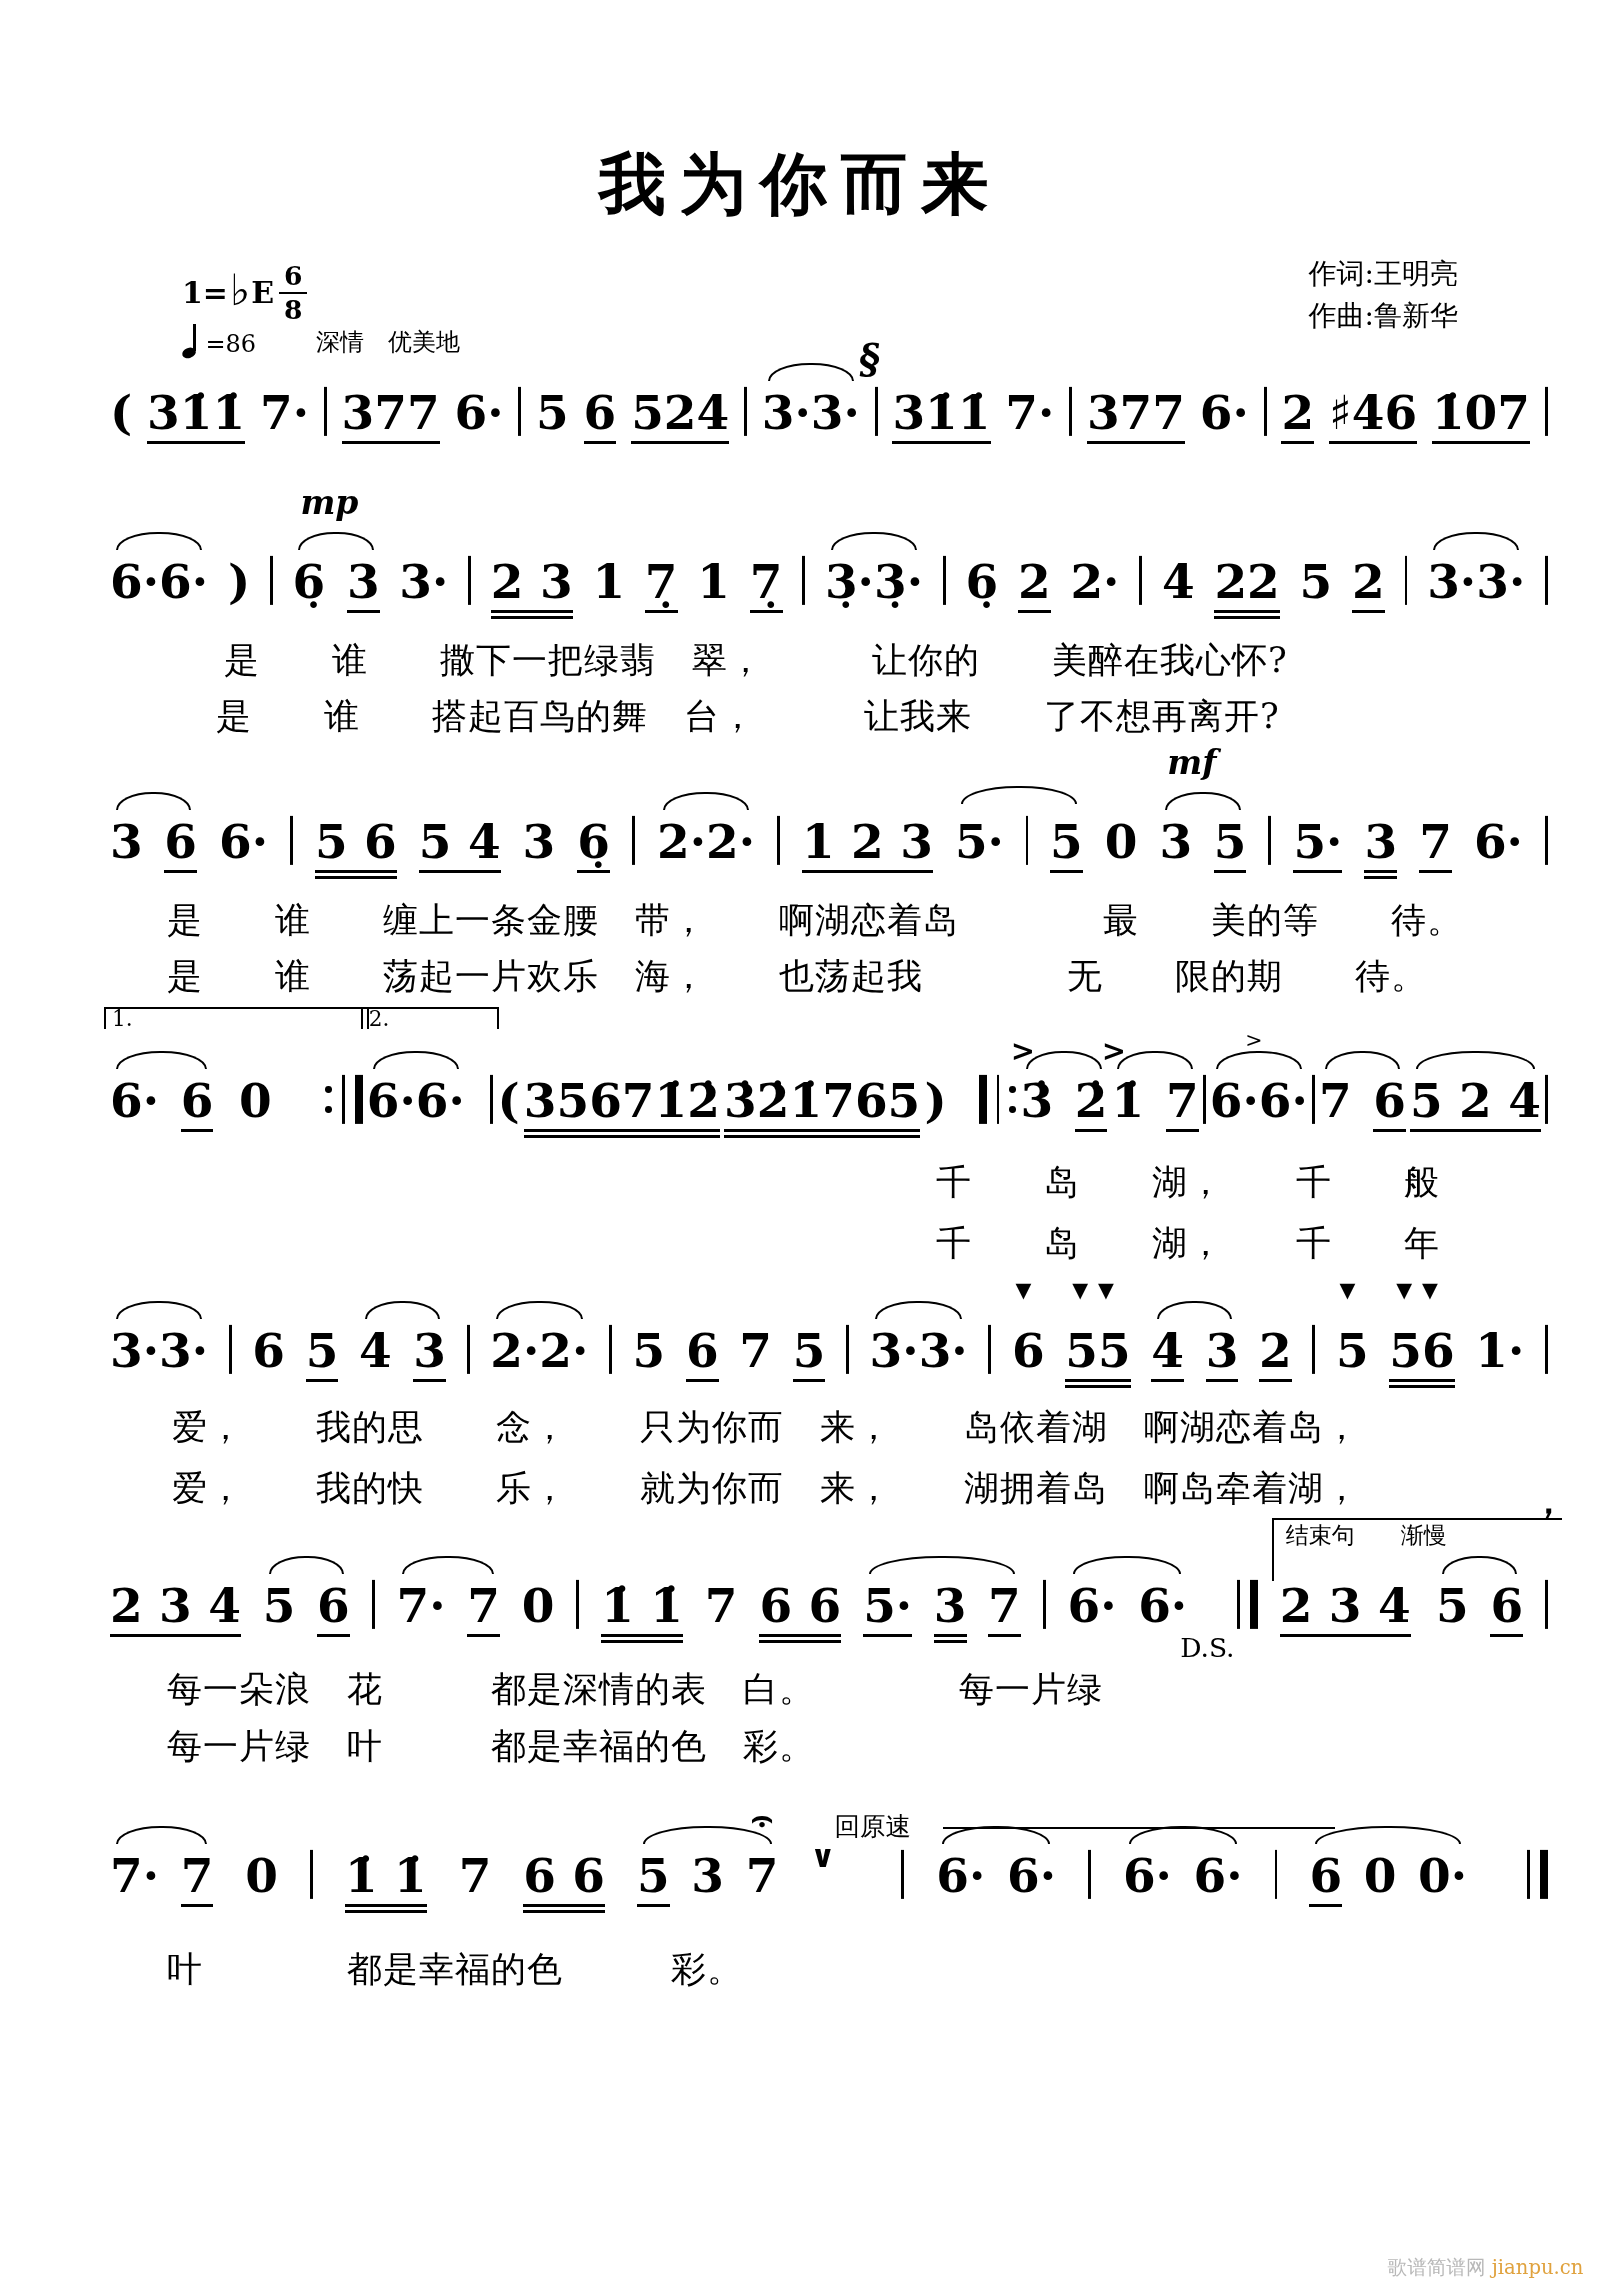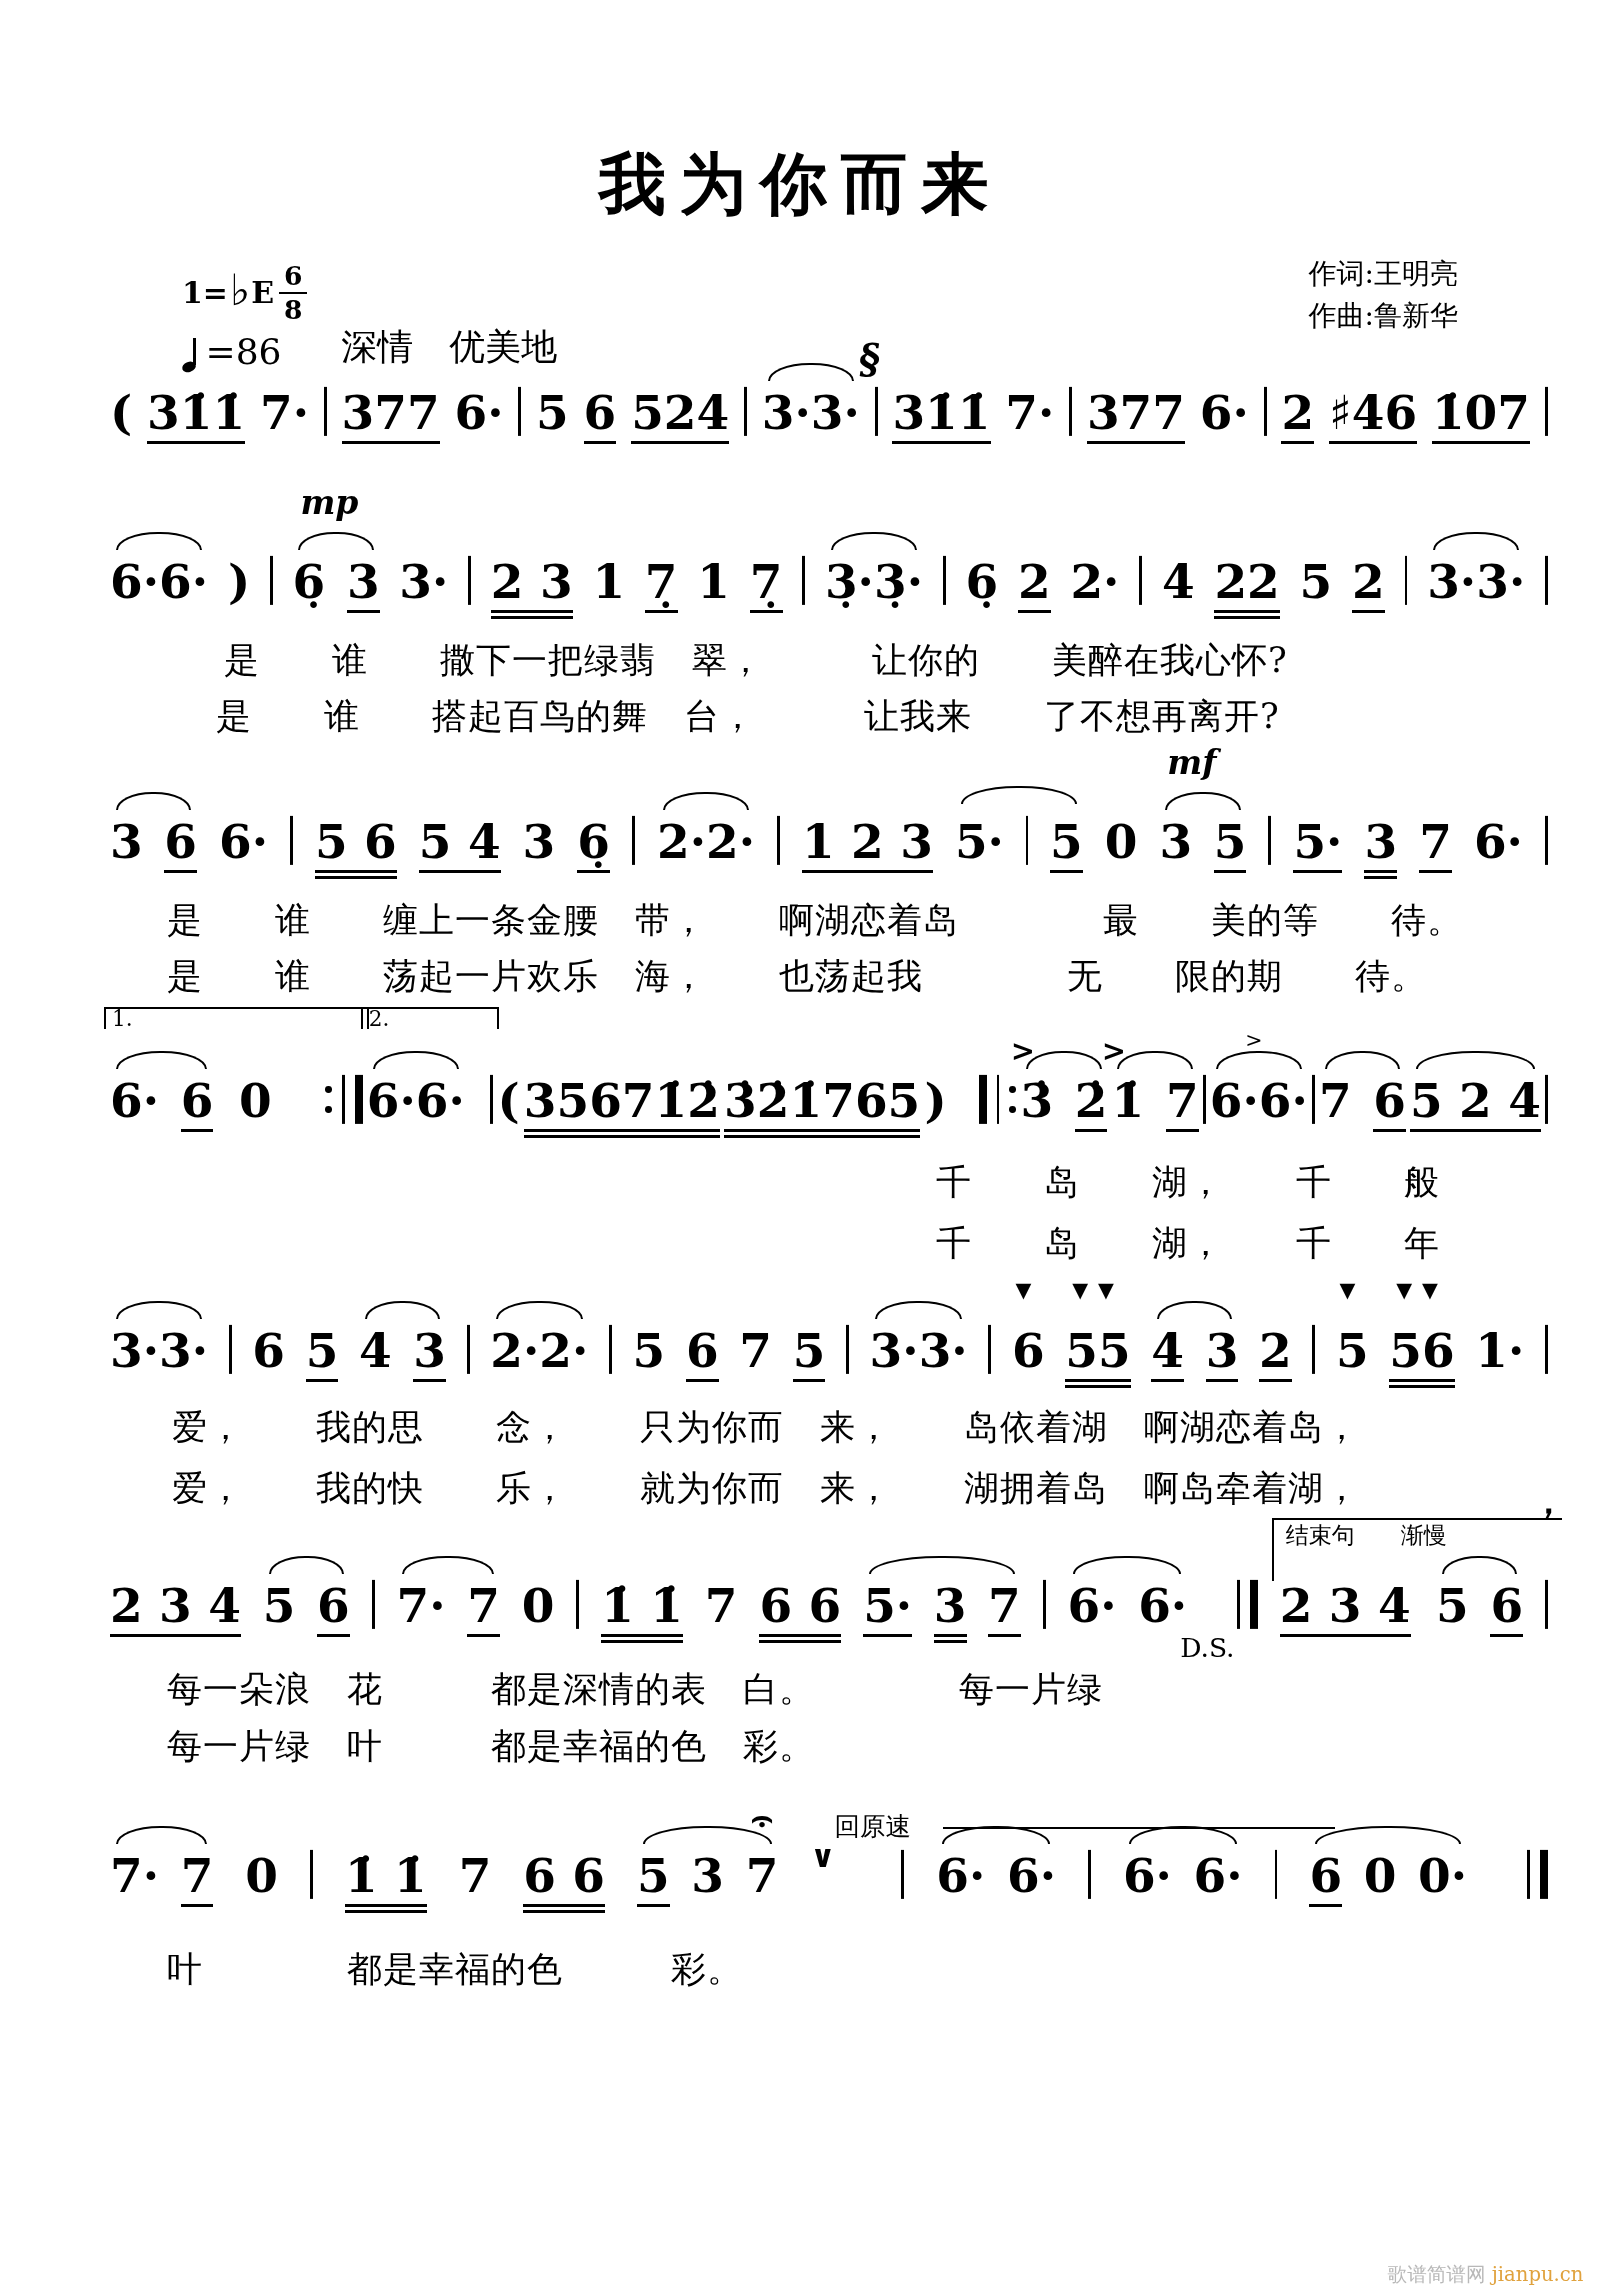--- a/index.html
+++ b/index.html
@@ -7,21 +7,21 @@
     font-family:"DejaVu Serif","Liberation Serif",serif;overflow:hidden;}
   .title{position:absolute;top:139px;left:0;width:100%;text-align:center;margin:0;
     font-size:67px;font-weight:bold;letter-spacing:13.7px;}
   .credits{position:absolute;top:253px;right:143px;font-size:28px;line-height:1.5;text-align:left;}
   .keysig{position:absolute;top:263px;left:182px;font-size:30px;font-weight:bold;
     display:flex;align-items:center;line-height:1;}
   .keysig .flat{font-size:43px;margin:0 1px 5.9px 2px;}
   .frac{display:inline-flex;flex-direction:column;align-items:center;font-size:26.5px;margin-left:4.9px;}
   .frac .ftop{border-bottom:2.5px solid #000;padding:0 4.9px 2.9px;}
   .frac .fbot{padding-top:2.9px;}
-  .temporow{position:absolute;top:323px;left:182px;font-size:36px;display:flex;align-items:flex-end;gap:7.8px;justify-content:center;}
+  .temporow{position:absolute;top:323px;left:182px;font-size:24px;display:flex;align-items:flex-end;gap:7.8px;justify-content:center;}
   .qnote{position:relative;width:15.7px;height:35px;display:inline-block;}
   .qnote::before{content:"";position:absolute;bottom:0;left:0;width:13.7px;height:9.8px;background:#000;border-radius:50%;transform:rotate(-20deg);}
   .qnote::after{content:"";position:absolute;right:2px;bottom:6.9px;width:2.9px;height:27.4px;background:#000;}
   .expr{margin-left:52px;}
 
   .mline{position:absolute;left:110px;right:53px;display:flex;justify-content:space-between;
     align-items:baseline;font-size:47px;font-weight:bold;white-space:pre;line-height:1.15;}
   .note{position:relative;display:inline-block;}
   .txt{position:relative;}
   .u1{border-bottom:3.9px solid #000;padding-bottom:2px;display:inline-block;line-height:1.1;}
@@ -53,21 +53,21 @@
     border-top:2.9px solid #000;border-left:2.9px solid #000;border-right:2.9px solid #000;}
   .vlabel{position:absolute;top:-61px;left:2px;font-size:21.6px;font-weight:normal;}
   .endbox{position:relative;display:inline-flex;align-items:baseline;gap:25.5px;}
   .endbox::before{content:"";position:absolute;top:-61px;left:-7.8px;right:-39px;height:61px;
     border-top:2.9px solid #000;border-left:2.9px solid #000;}
   .eblabel{position:absolute;top:-57px;left:5.9px;font-size:23px;font-weight:normal;white-space:nowrap;}
   .ebbreath{position:absolute;top:-98px;right:-43px;font-size:35px;font-weight:bold;}
   .ferm::before{content:"⌢";position:absolute;top:-51px;left:50%;transform:translateX(-50%);font-size:35px;line-height:1;}
   .ferm::after{content:"•";position:absolute;top:-32px;left:50%;transform:translateX(-50%);font-size:15.7px;line-height:1;}
   .lyr{position:absolute;font-size:35px;white-space:pre;letter-spacing:1px;}
-  .wm{position:absolute;right:17.6px;bottom:5px;font-size:19.6px;}
+  .wm{position:absolute;right:17.6px;bottom:12px;font-size:19.6px;}
   .wm-site{color:#b8b8b8;} .wm-domain{color:#e0a23e;}
 </style>
 </head>
 <body>
 
 <div class="sheet">
   <h1 class="title">我为你而来</h1>
 
   <div class="credits">
     <div>作词:王明亮</div>

